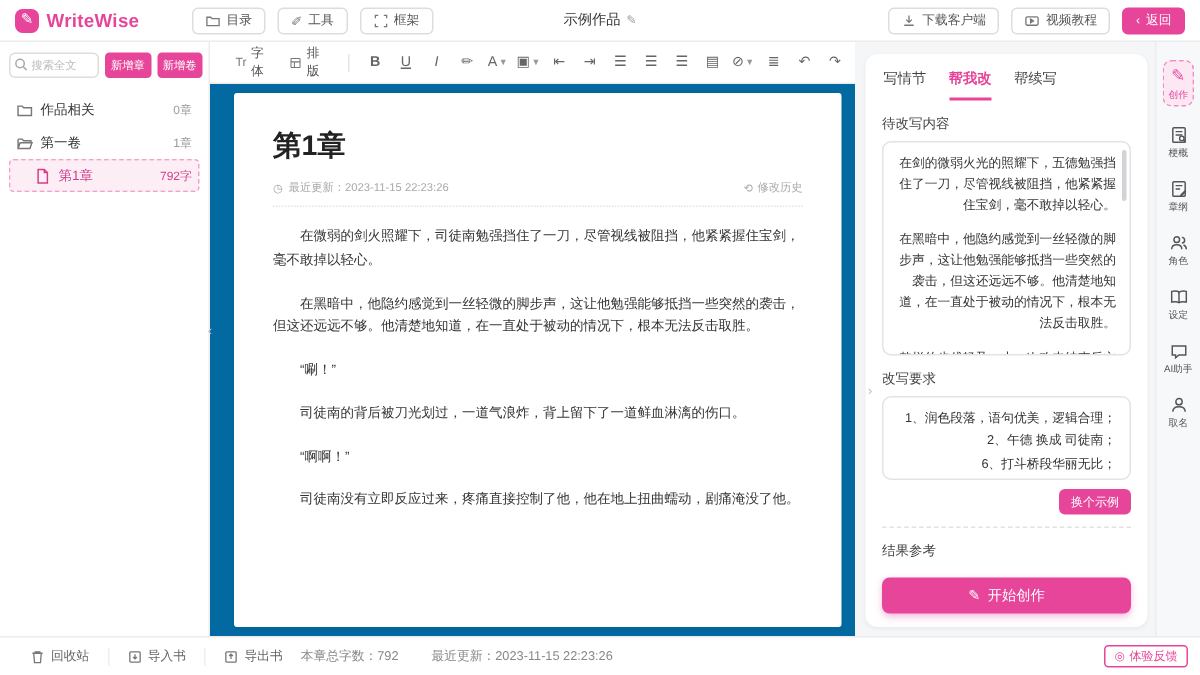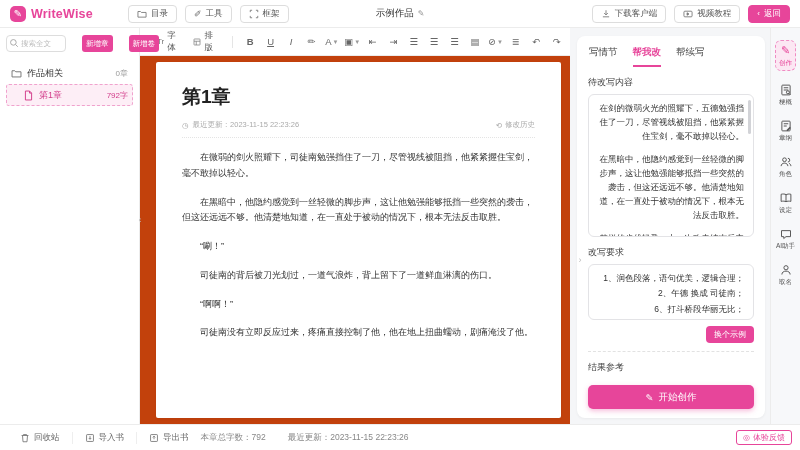--- a/index.html
+++ b/index.html
@@ -21,36 +21,36 @@
 
   
   .bottombar { position:absolute; bottom:0; left:0; width:800px; height:26px; background:#fff; border-top:1px solid #ececec; display:flex; align-items:center; padding:0 8px; z-index:30; font-size:8.5px; color:#666; }
   .bb-item { display:inline-flex; align-items:center; gap:4px; padding:0 12px; cursor:pointer; border-left:1px solid #eee; }
   .bb-item:first-child { border-left:none; }
   .bb-status { display:flex; gap:22px; color:#888; }
   .feedback-pill { margin-left:auto; border:1px solid #e7459a; color:#e7459a; border-radius:3px; font-size:8px; padding:1px 6px; display:inline-flex; gap:3px; align-items:center; cursor:pointer; background:#fff; }
 
   
   .sidebar { position:absolute; top:28px; bottom:26px; left:0; width:140px; background:#fff; border-right:1px solid #ececec; padding:7px 6px; z-index:10; }
-  .side-top { display:flex; gap:16px; align-items:center; margin-bottom:10px; }
+  .side-top { display:flex; gap:4px; align-items:center; margin-bottom:10px; }
   .search-box { position:relative; width:60px; }
   .search-box input { width:60px; height:17px; border:1px solid #ddd; border-radius:4px; font-size:7.5px; padding:0 3px 0 14px; color:#333; outline:none; font-family:inherit; }
   .search-box input::placeholder { color:#bbb; }
   .search-box .s-icon { position:absolute; left:3px; top:3px; color:#aaa; }
   .mini-btn { height:17px; padding:0 4px; background:#e7459a; border:none; border-radius:3px; color:#fff; font-size:7.5px; cursor:pointer; font-family:inherit; white-space:nowrap; }
   .tree-row { display:flex; align-items:center; gap:5px; height:22px; padding:0 4px; font-size:9px; color:#333; cursor:pointer; border:1px dashed transparent; border-radius:3px; }
   .tree-row .cnt { margin-left:auto; color:#999; font-size:8px; }
   .tree-row .t-icon { color:#777; }
   .tree-row.child { padding-left:16px; }
   .tree-row.selected { background:#fdeef6; border-color:#f0a2cd; color:#d23c8a; }
   .tree-row.selected .t-icon, .tree-row.selected .cnt { color:#d23c8a; }
   .collapse-left { position:absolute; top:208px; left:135px; width:10px; height:24px; color:#bbb; font-size:9px; display:flex; align-items:center; justify-content:center; cursor:pointer; z-index:20; }
 
   
-  .main { position:absolute; top:28px; bottom:26px; left:140px; right:223px; background:#c2410c; }
+  .main { position:absolute; top:28px; bottom:26px; left:140px; right:223px; background:#0369a1; }
   .etoolbar { height:28px; background:#fff; border-bottom:1px solid #ececec; display:flex; align-items:center; padding:0 12px; gap:4px; color:#555; }
   .et-btn { display:inline-flex; align-items:center; gap:3px; font-size:8.5px; color:#555; padding:2px 5px; border-radius:3px; cursor:pointer; }
   .et-ico { width:20px; height:18px; display:inline-flex; align-items:center; justify-content:center; font-size:9.5px; color:#666; cursor:pointer; border-radius:3px; }
   .et-ico .caret { font-size:6px; color:#999; margin-left:1px; }
   .et-sep { width:1px; height:12px; background:#e5e5e5; margin:0 5px; }
   .bold{font-weight:bold} .ital{font-style:italic} .undl{text-decoration:underline}
   .doc-scroll { position:relative; height:calc(100% - 28px); overflow:hidden; }
   .page { width:405px; margin:6px auto 0; background:#fff; border-radius:2px; box-shadow:0 1px 3px rgba(0,0,0,.05); padding:22px 26px 10px; height:356px; overflow:hidden; }
   .doc-title { font-size:19px; font-weight:bold; color:#222; margin-bottom:10px; }
   .doc-meta { display:flex; align-items:center; font-size:7.5px; color:#aaa; border-bottom:1px dotted #e4e4e4; padding-bottom:7px; margin-bottom:12px; }
@@ -147,20 +147,27 @@
     <button class="mini-btn">新增章</button>
     <button class="mini-btn">新增卷</button>
   </div>
 
   <div class="tree-row">
     <svg class="t-icon" width="11" height="11" viewBox="0 0 16 16" fill="none" stroke="#777" stroke-width="1.4">
         <path d="M1.5 4h4l1.5 1.5h7.5V13h-13z"></path>
       </svg>
     <span>作品相关</span>
     <span class="cnt">0章</span>
+  </div>
+  <div class="tree-row">
+    <svg class="t-icon" width="11" height="11" viewBox="0 0 16 16" fill="none" stroke="#777" stroke-width="1.4">
+        <path d="M1.5 4h4l1.5 1.5h7V7.5M1.5 4v9h11.5l2-5.5H3.5l-2 5.5"></path>
+      </svg>
+    <span>第一卷</span>
+    <span class="cnt">1章</span>
   </div>
   <div class="tree-row child selected">
     <svg class="t-icon" width="11" height="11" viewBox="0 0 16 16" fill="none" stroke="#d23c8a" stroke-width="1.4">
         <path d="M3.5 1.5h6l3 3v10h-9z"></path>
         <path d="M9.5 1.5v3h3"></path>
       </svg>
     <span>第1章</span>
     <span class="cnt">792字</span>
   </div>
 </div>

